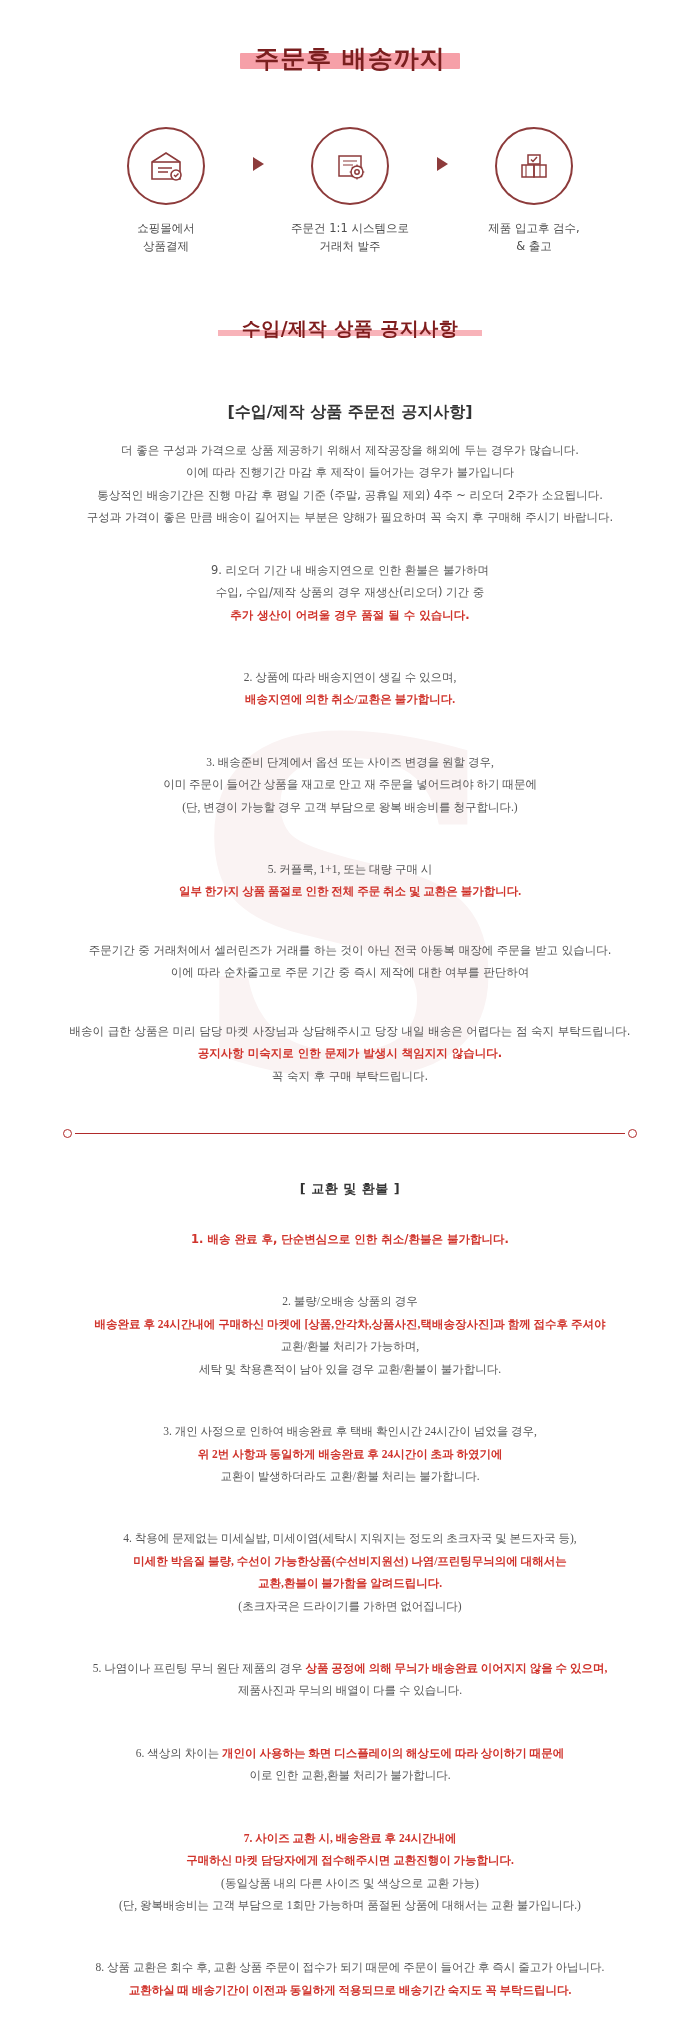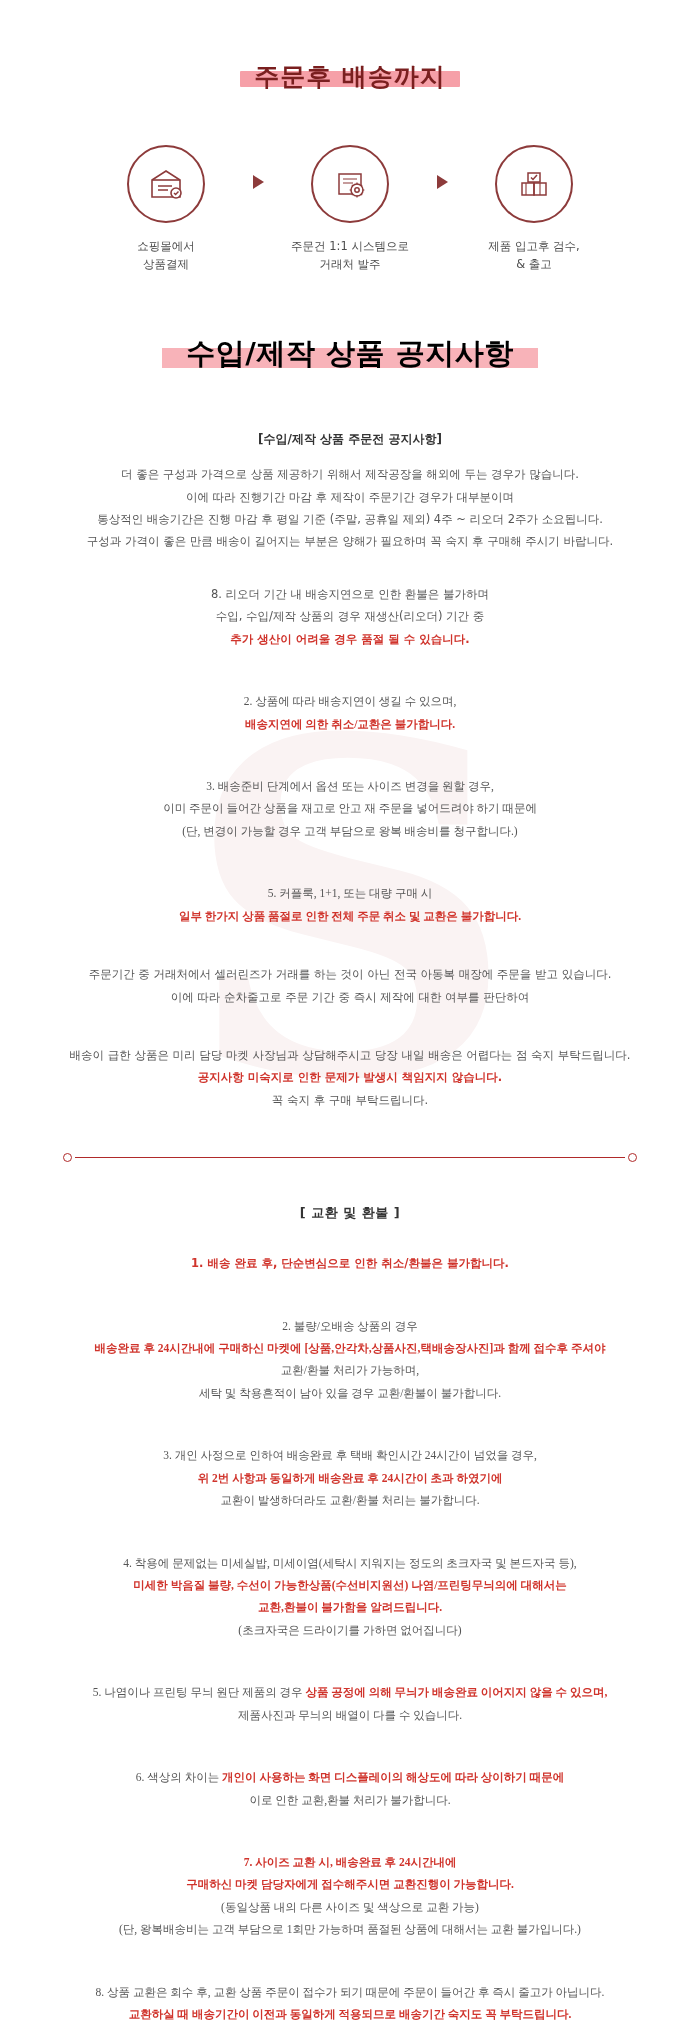--- a/index.html
+++ b/index.html
@@ -35,21 +35,21 @@
     user-select: none;
     pointer-events: none;
   }
   .content {
     position: relative;
     z-index: 2;
   }
 
   
   .top-banner {
-    padding-top: 60px;
+    padding-top: 42px;
     text-align: center;
   }
   .banner-title-wrap {
     display: inline-block;
     position: relative;
   }
   .banner-hl {
     position: absolute;
     left: -6px;
     right: -6px;
@@ -128,43 +128,43 @@
     left: -14px;
     right: -14px;
     top: 14px;
     bottom: 6px;
     background: #f8b3b9;
     z-index: 0;
   }
   .sec-title {
     position: relative;
     z-index: 1;
-    font-size: 29px;
-    font-weight: 700;
-    color: #000000;
+    font-size: 19px;
+    font-weight: 700;
+    color: #7f1d1d;
     letter-spacing: 0.5px;
     padding: 0 10px;
   }
 
   
   .block {
     text-align: center;
     font-size: 11.5px;
     line-height: 1.95;
     color: #555;
   }
   .block.mt60 { margin-top: 54px; }
   .block.mt34 { margin-top: 30px; }
   .block.mt26 { margin-top: 40px; font-family: Liberation Serif, serif; }
   .block.mt44 { margin-top: 36px; }
 
   .hd {
     font-weight: 700;
     color: #333;
-    font-size: 12px;
+    font-size: 16px;
     margin-bottom: 12px;
   }
   .red-b { color: #d0342c; font-weight: 700; }
   .line { display: block; }
 
   
   .divider {
     display: flex;
     align-items: center;
     justify-content: center;
@@ -263,27 +263,27 @@
     <div class="section-title-wrap">
       <span class="sec-inner">
         <span class="sec-hl"></span>
         <span class="sec-title">수입/제작 상품 공지사항</span>
       </span>
     </div>
 
     <div class="block mt60">
       <div class="hd">[수입/제작 상품 주문전 공지사항]</div>
       <span class="line">더 좋은 구성과 가격으로 상품 제공하기 위해서 제작공장을 해외에 두는 경우가 많습니다.</span>
-      <span class="line">이에 따라 진행기간 마감 후 제작이 주문기간 경우가 대부분이며</span>
+      <span class="line">이에 따라 진행기간 마감 후 제작이 들어가는 경우가 불가입니다</span>
       <span class="line">통상적인 배송기간은 진행 마감 후 평일 기준 (주말, 공휴일 제외) 4주 ~ 리오더 2주가 소요됩니다.</span>
       <span class="line">구성과 가격이 좋은 만큼 배송이 길어지는 부분은 양해가 필요하며 꼭 숙지 후 구매해 주시기 바랍니다.</span>
     </div>
 
     <div class="block mt34">
-      <span class="line">8. 리오더 기간 내 배송지연으로 인한 환불은 불가하며</span>
+      <span class="line">9. 리오더 기간 내 배송지연으로 인한 환불은 불가하며</span>
       <span class="line">수입, 수입/제작 상품의 경우 재생산(리오더) 기간 중</span>
       <span class="line red-b">추가 생산이 어려울 경우 품절 될 수 있습니다.</span>
     </div>
 
     <div class="block mt26">
       <span class="line">2. 상품에 따라 배송지연이 생길 수 있으며,</span>
       <span class="line red-b">배송지연에 의한 취소/교환은 불가합니다.</span>
     </div>
 
     <div class="block mt26">

